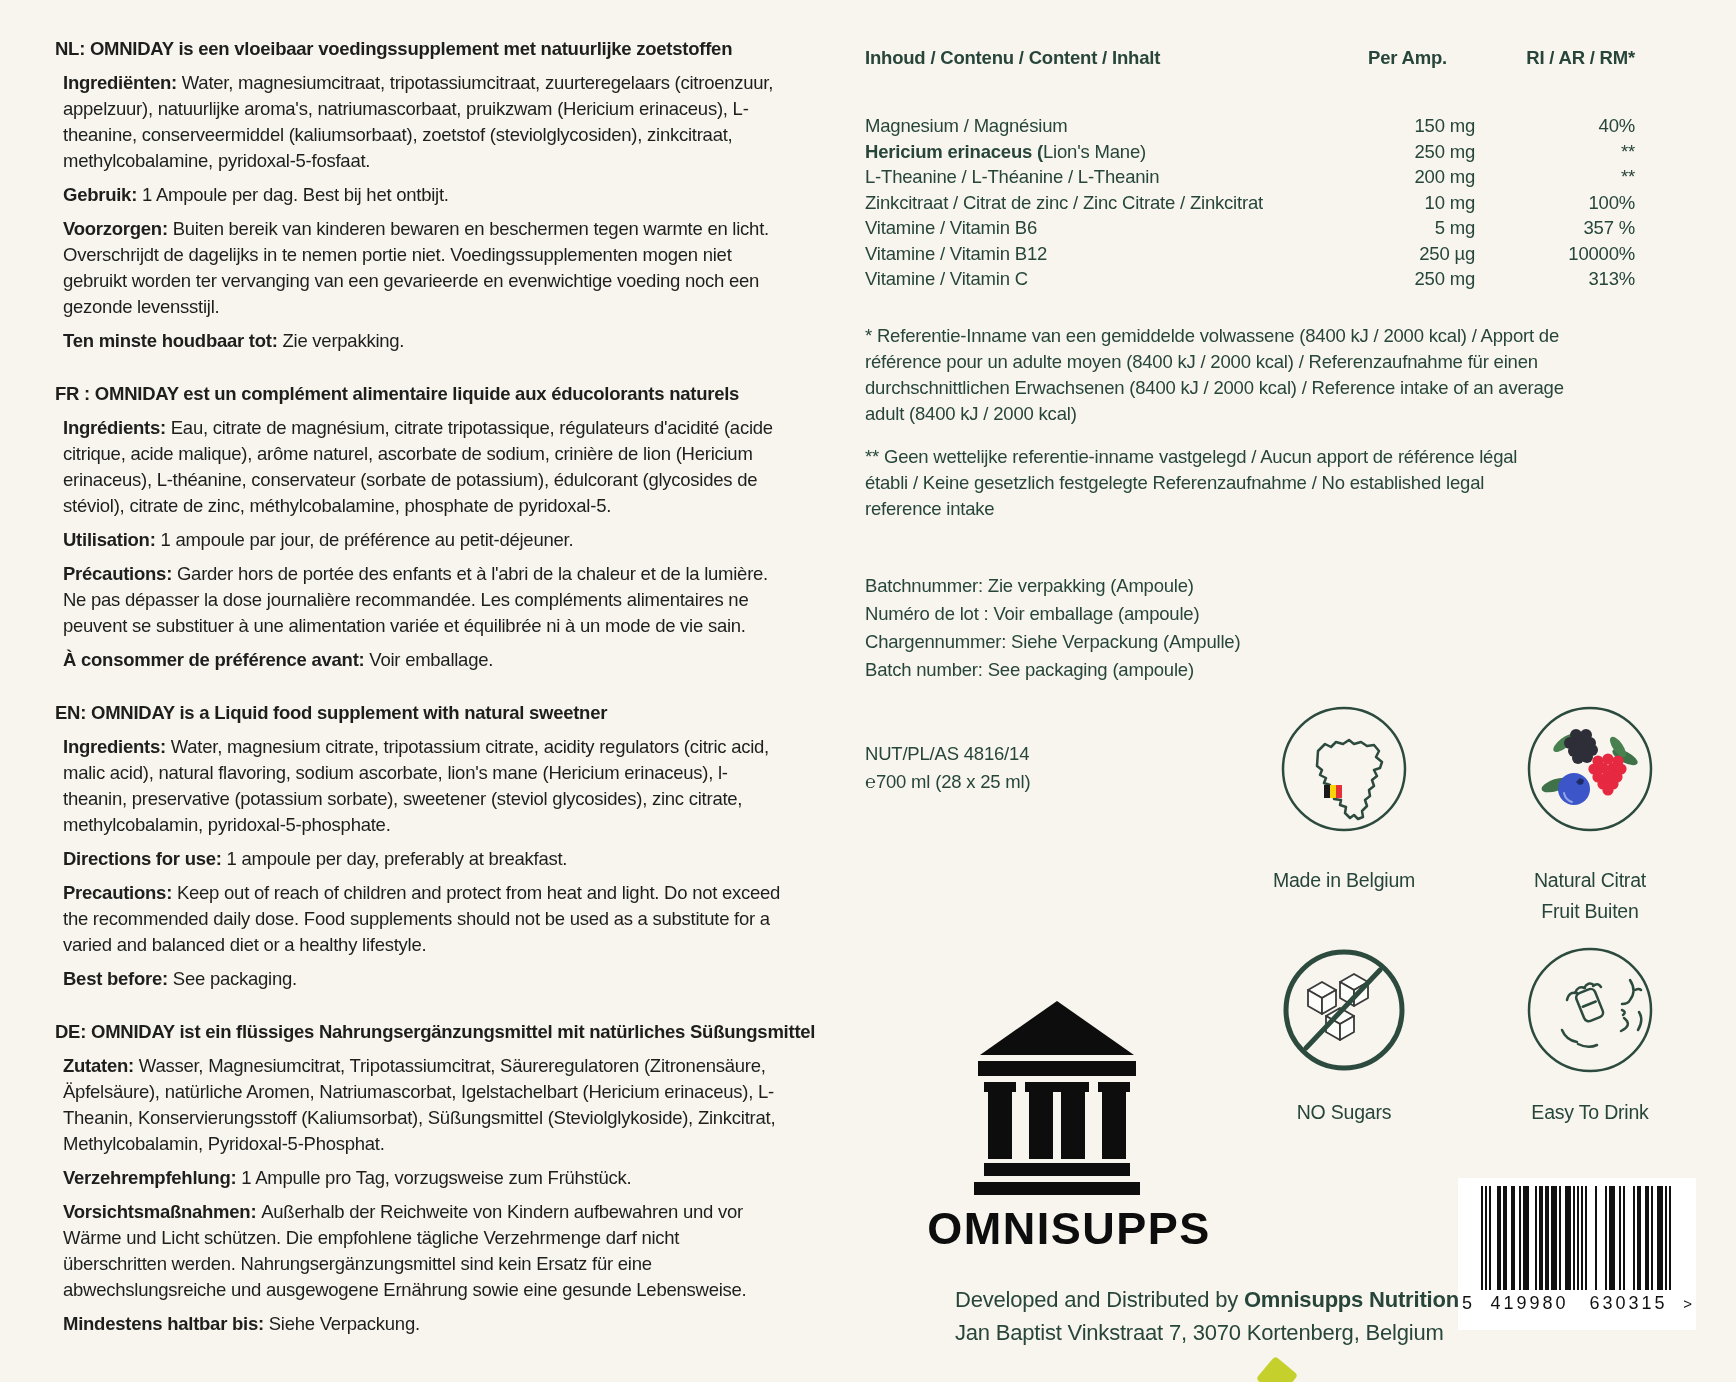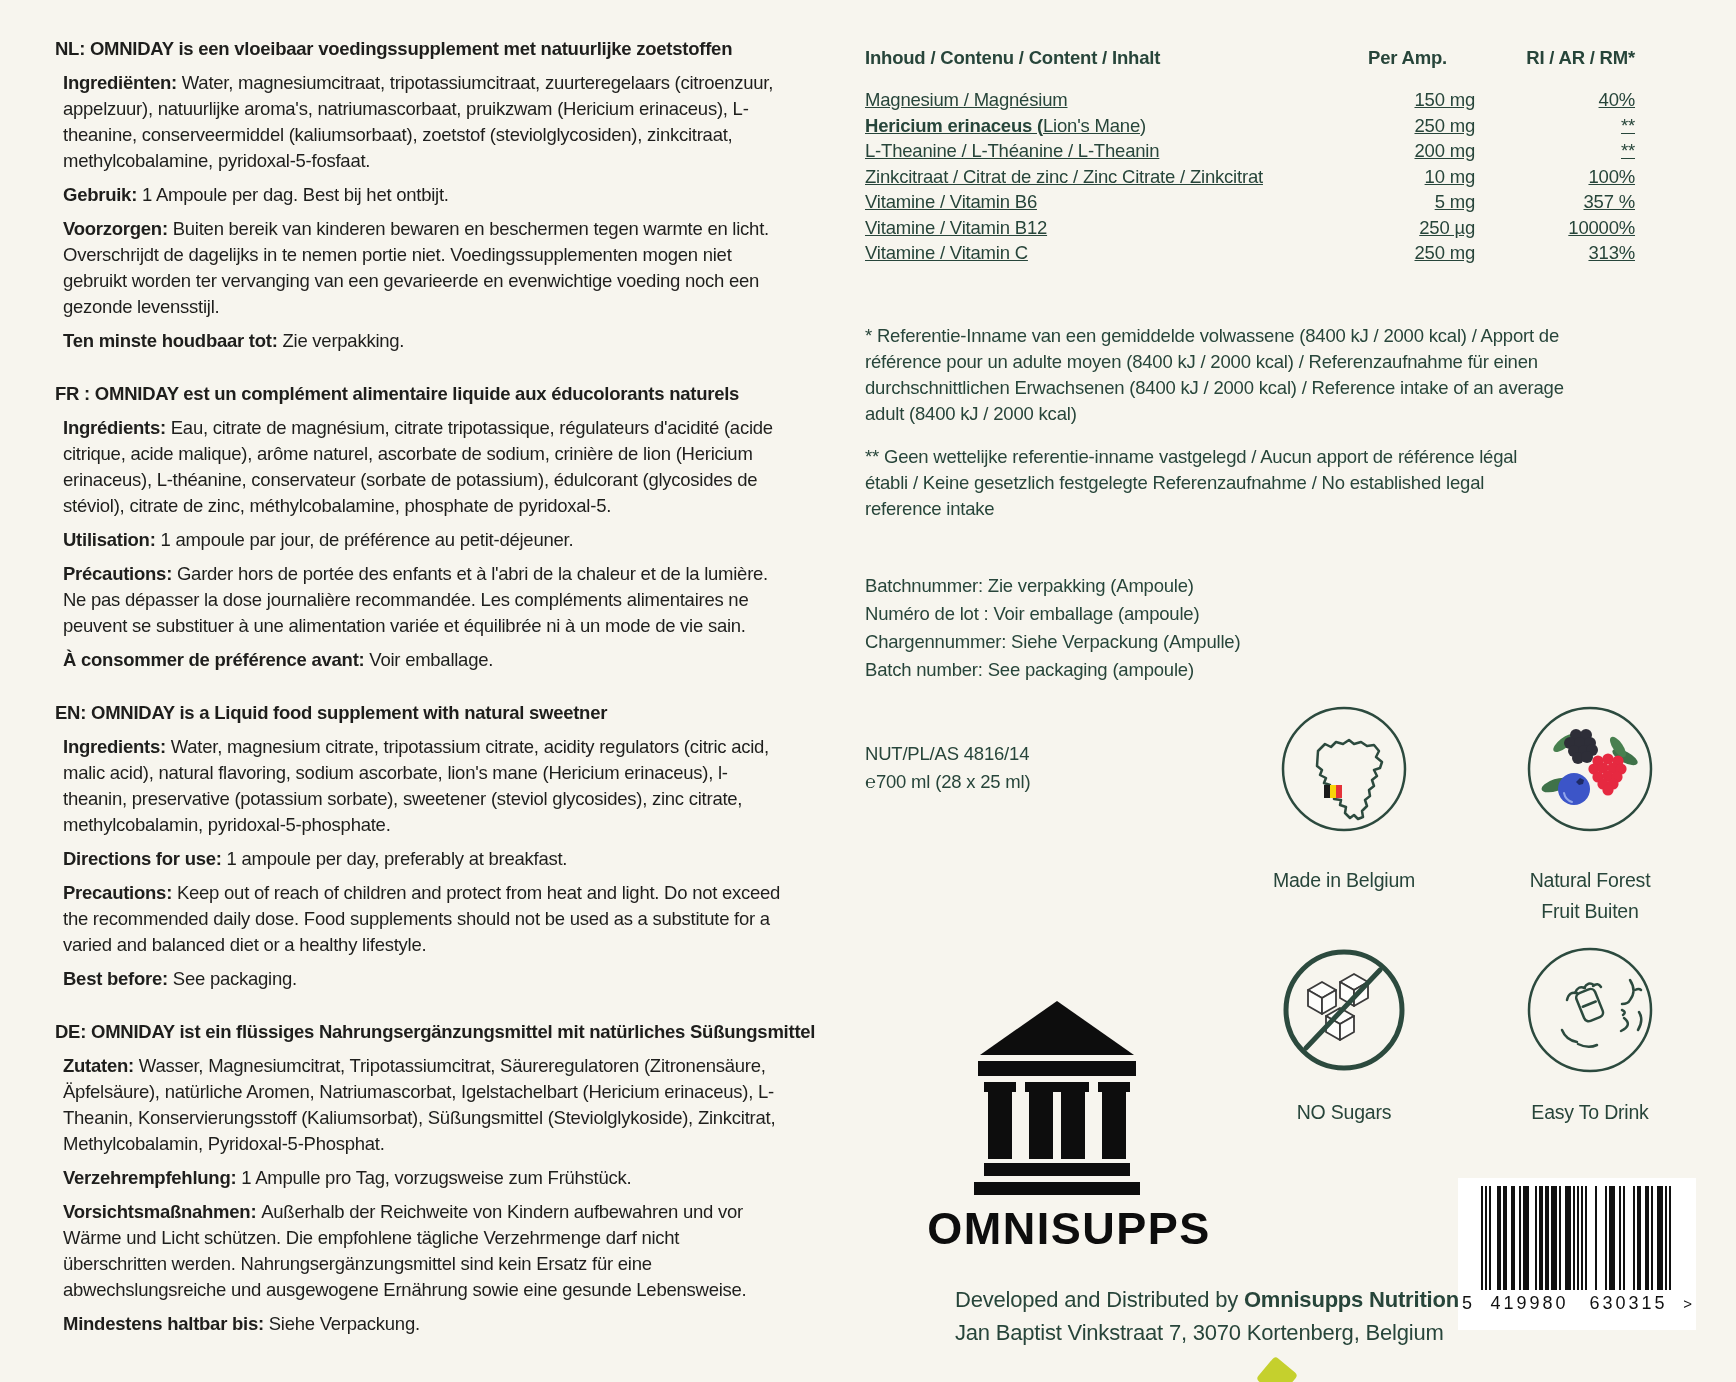--- a/index.html
+++ b/index.html
@@ -18,21 +18,21 @@
   .block-title{font-weight:700;white-space:nowrap;}
   .para{margin:8px;}
   .para b{font-weight:700;}
   
   .right-col{
     position:absolute;left:865px;top:40px;width:840px;height:1342px;
     color:#27453a;font-size:18.5px;line-height:26px;letter-spacing:-0.2px;
   }
   .supp-table{position:absolute;left:0;top:5px;width:770px;}
   .t-head{display:flex;font-weight:700;}
-  .t-body{margin-top:16px;text-decoration:underline;}
+  .t-body{margin-top:42px;}
   .t-row{display:flex;line-height:25.5px;}
   .c-name{flex:1;white-space:nowrap;}
   .c-amt{width:130px;text-align:right;white-space:nowrap;}
   .c-ri{width:160px;text-align:right;white-space:nowrap;}
   .t-head .c-amt{padding-right:28px;}
   .footnote{position:absolute;left:0;width:700px;}
   .fn1{top:283px;}
   .fn2{top:404px;}
   .batch{position:absolute;left:0;top:532px;line-height:28px;}
   .nut{position:absolute;left:0;top:700px;line-height:28px;}
@@ -217,21 +217,21 @@
           <circle cx="82" cy="85" r="5.6"></circle>
       </g>
       <g>
         <circle cx="48" cy="84" r="16" fill="#3c55c8"></circle>
         <path d="M54,73 l4,2 -1,4 -4,1 -3,-3 z" fill="#1d2a66"></path>
         <path d="M38,88 a12,12 0 0 0 8,9" stroke="#93a6ea" stroke-width="2" fill="none" stroke-linecap="round"></path>
       </g>
     </svg>
   </div>
   <div class="badge-label bl2">
-    <div>Natural Forest</div>
+    <div>Natural Citrat</div>
     <div>Fruit Buiten</div>
   </div>
 
   <div class="badge b3">
     <svg viewBox="0 0 128 128">
       <circle cx="64" cy="64" r="58" fill="none" stroke="#2c4a3e" stroke-width="5"></circle>
       <g fill="#fdfdfb" stroke="#3a3a3a" stroke-width="1.8" stroke-linejoin="round">
         <g transform="translate(28,36)">
           <polygon points="0,8 14,0 28,8 14,16"></polygon>
             <polygon points="0,8 0,24 14,32 14,16"></polygon>

